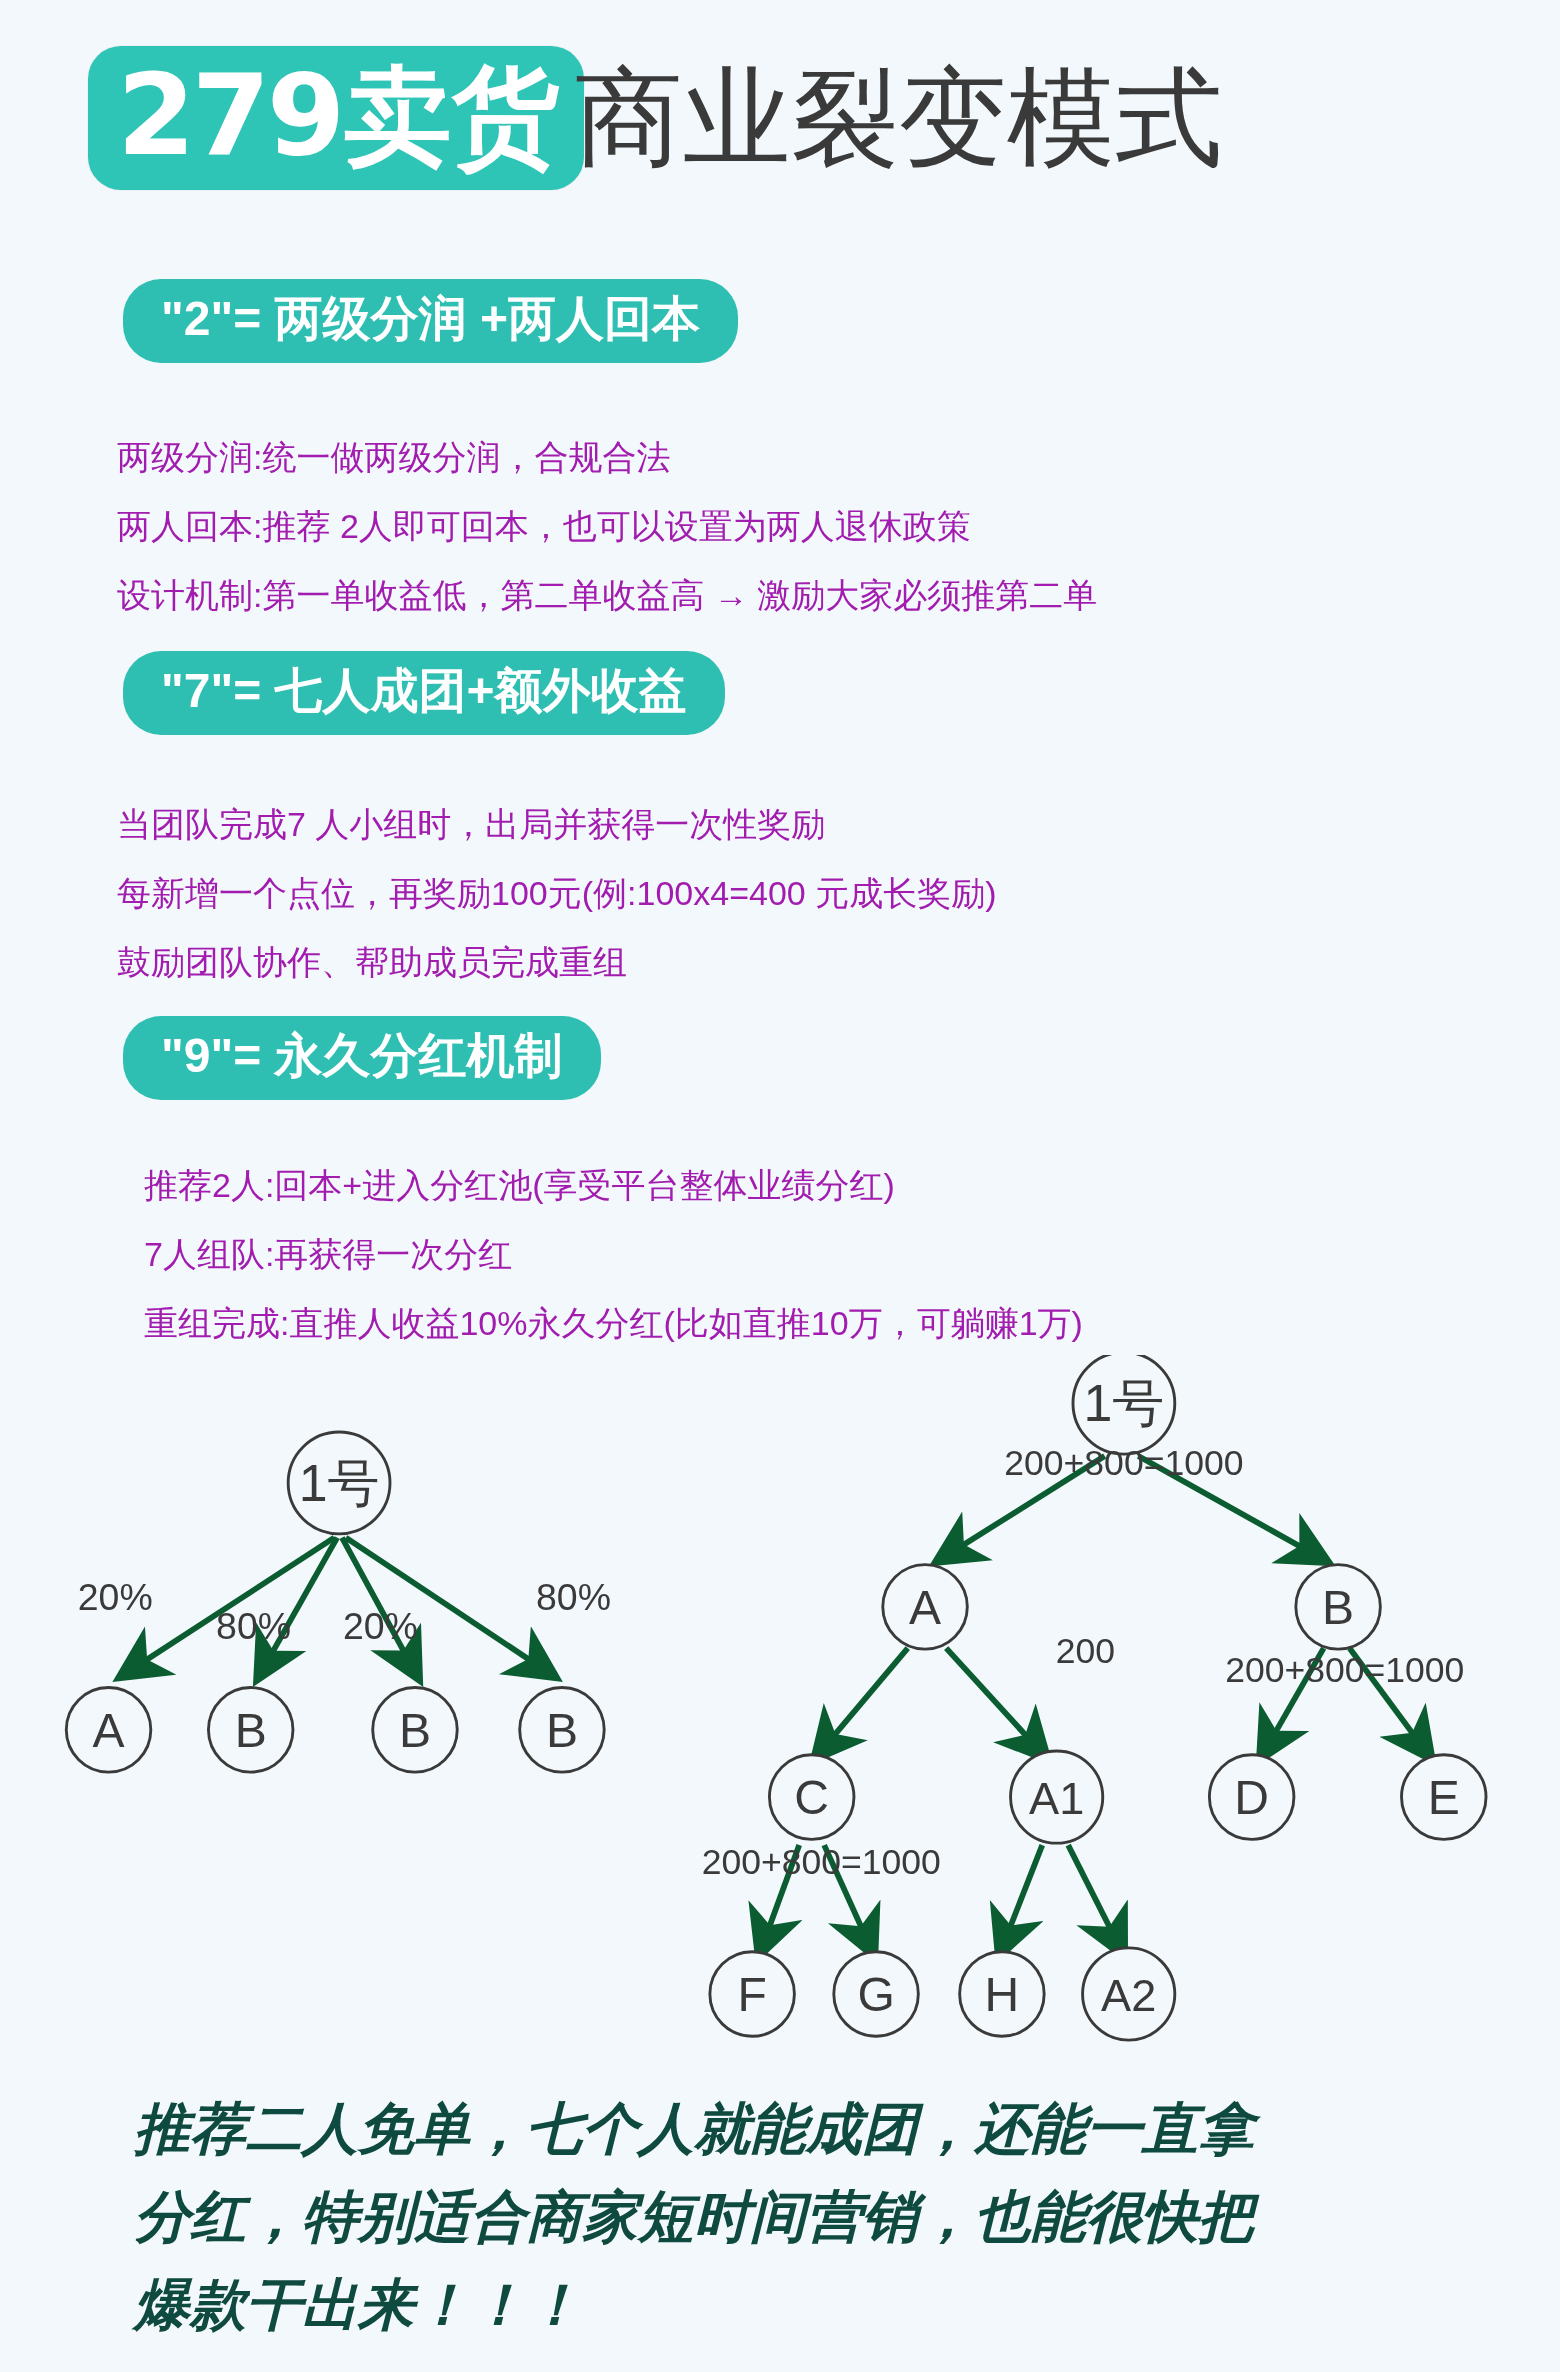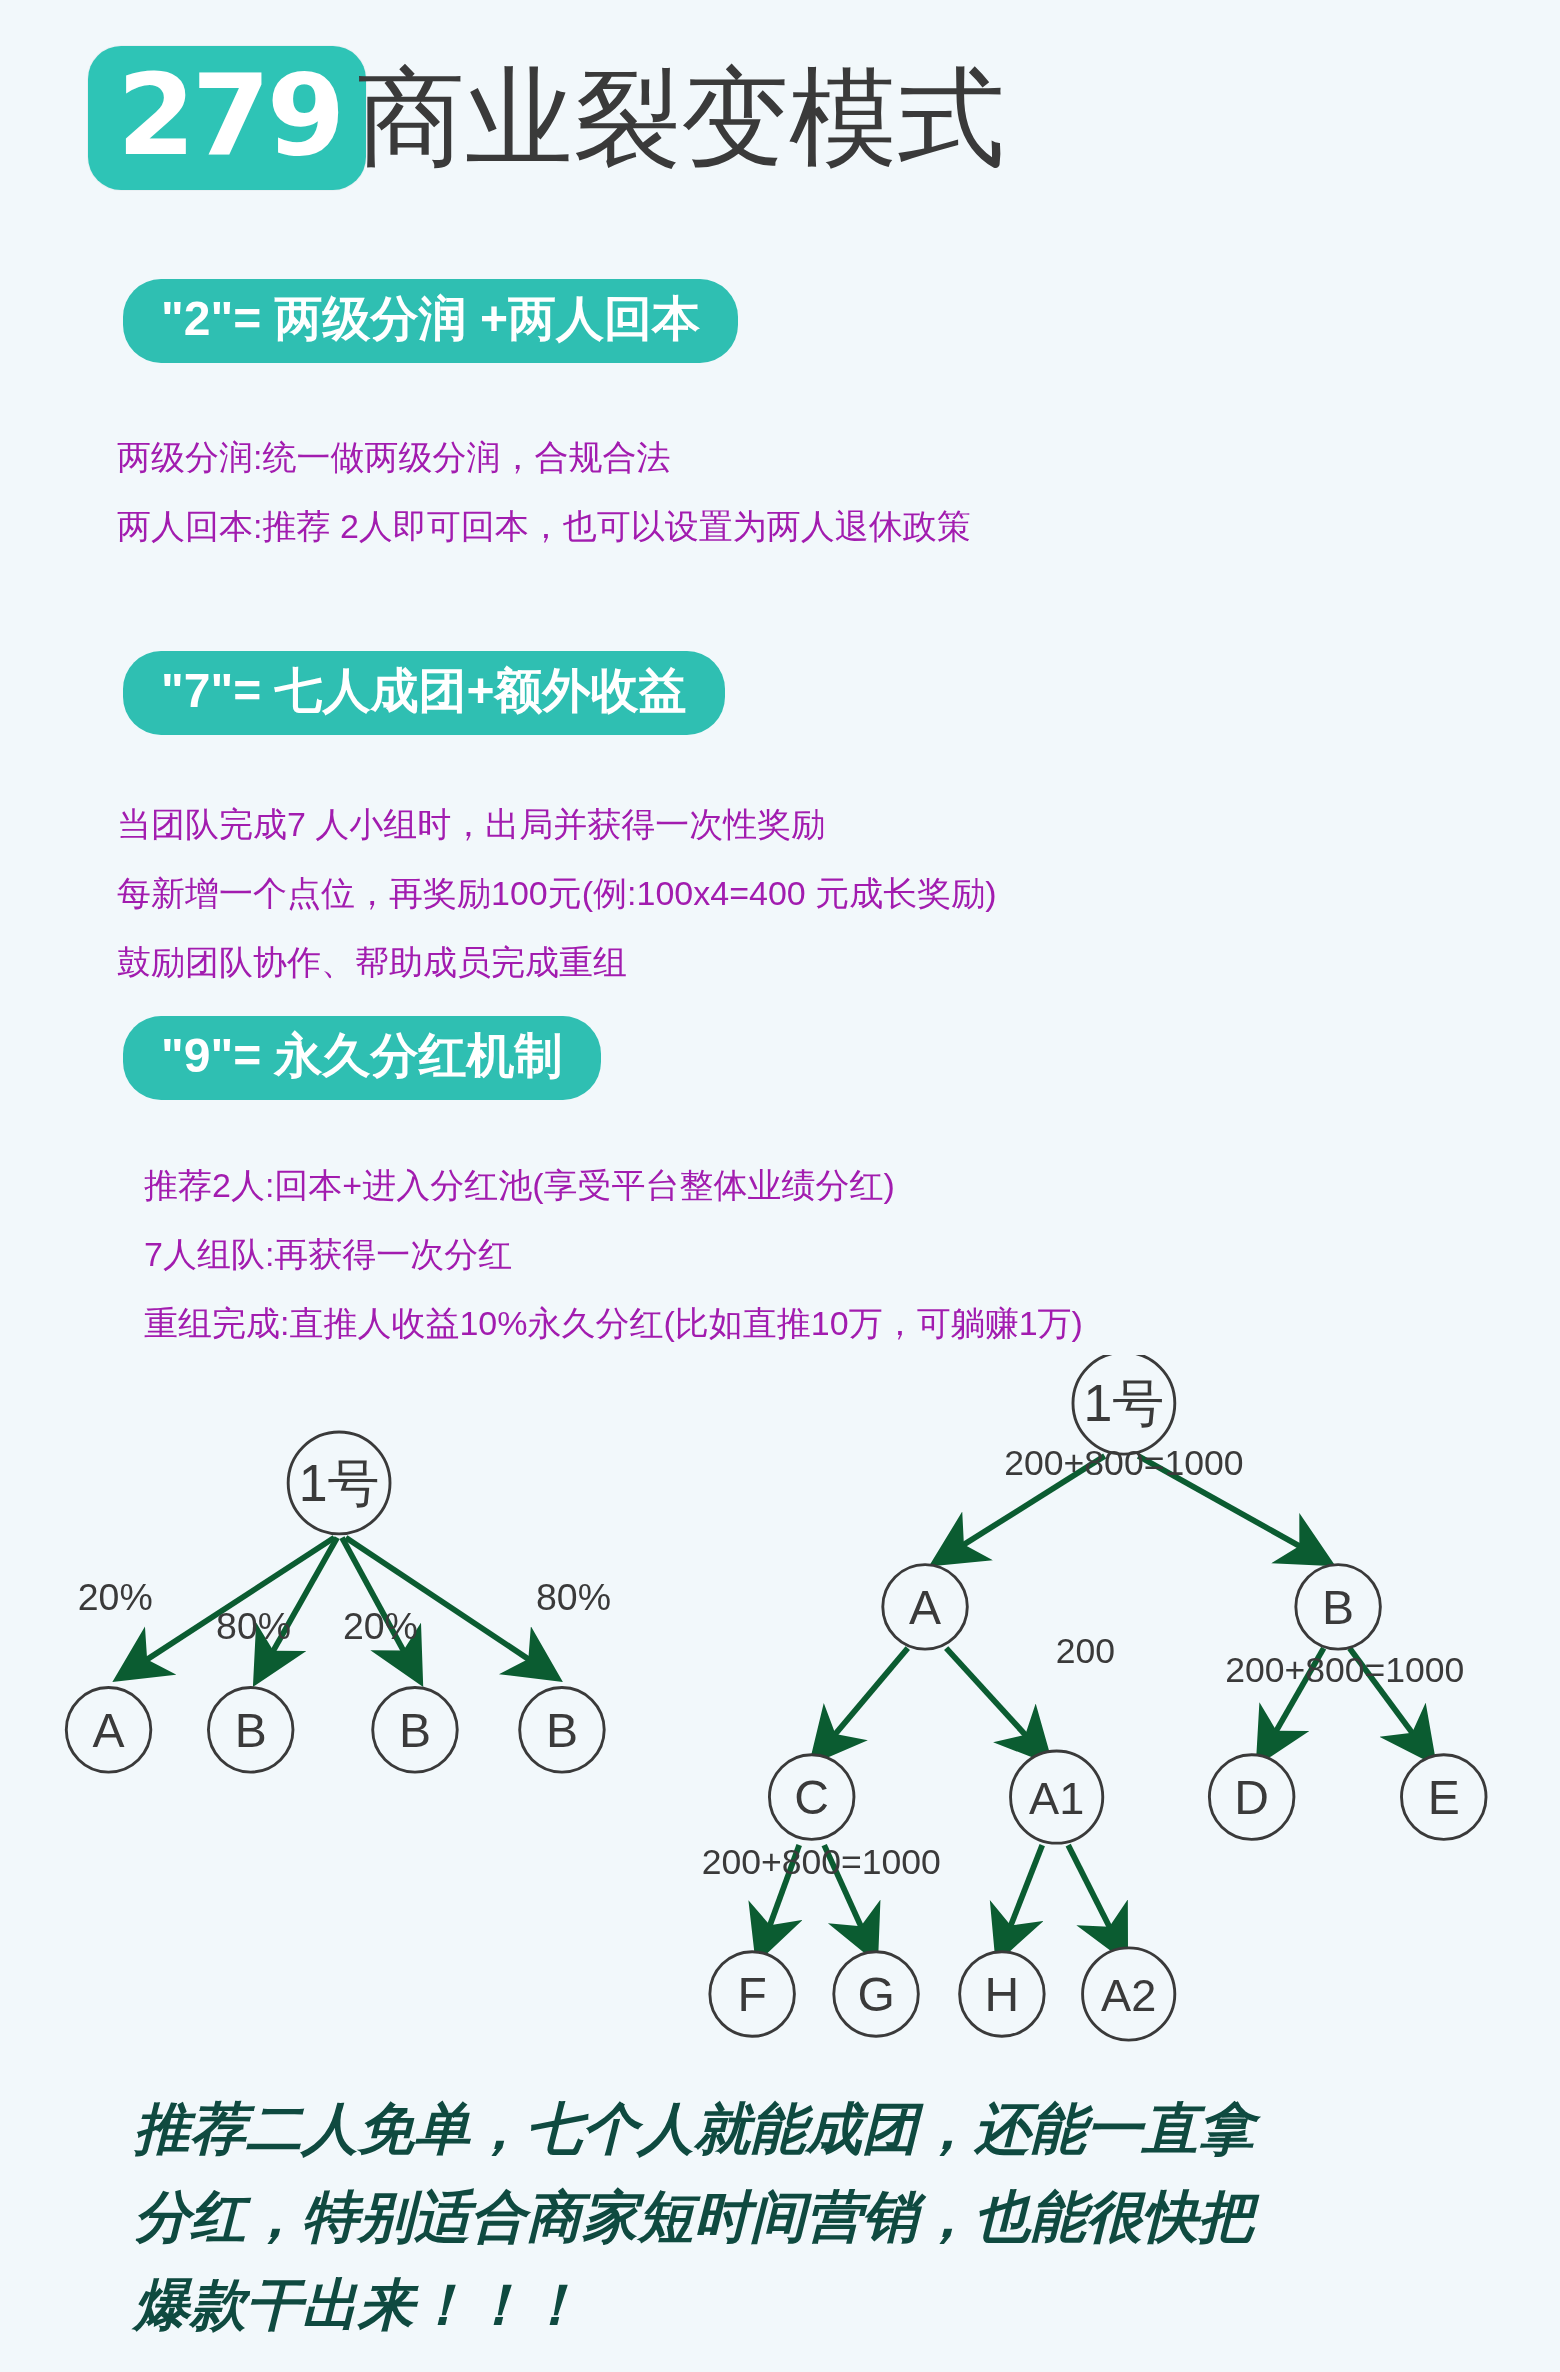--- a/index.html
+++ b/index.html
@@ -82,28 +82,30 @@
   }
 </style>
 </head>
 <body>
 
 <div class="page">
 
   <div class="title-row">
     <div class="title-badge">
       <span class="title-num">279</span>
+      <span class="title-cn1">卖货</span>
     </div>
     <span class="title-cn2">商业裂变模式</span>
   </div>
 
   <div class="pill" id="pill-2">"2"= 两级分润 +两人回本</div>
   <div class="body-block" id="body-2">
     <div class="body-line">两级分润:统一做两级分润，合规合法</div>
     <div class="body-line">两人回本:推荐 2人即可回本，也可以设置为两人退休政策</div>
+    <div class="body-line">设计机制:第一单收益低，第二单收益高 → 激励大家必须推第二单</div>
   </div>
 
   <div class="pill" id="pill-7">"7"= 七人成团+额外收益</div>
   <div class="body-block" id="body-7">
     <div class="body-line">当团队完成7 人小组时，出局并获得一次性奖励</div>
     <div class="body-line">每新增一个点位，再奖励100元(例:100x4=400 元成长奖励)</div>
     <div class="body-line">鼓励团队协作、帮助成员完成重组</div>
   </div>
 
   <div class="pill" id="pill-9">"9"= 永久分红机制</div>

